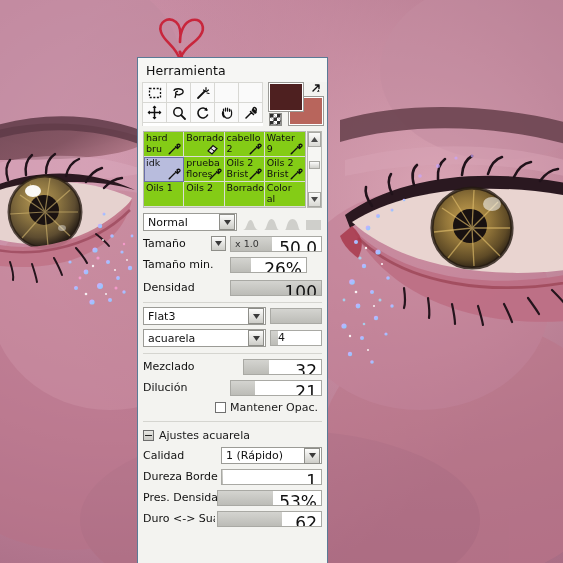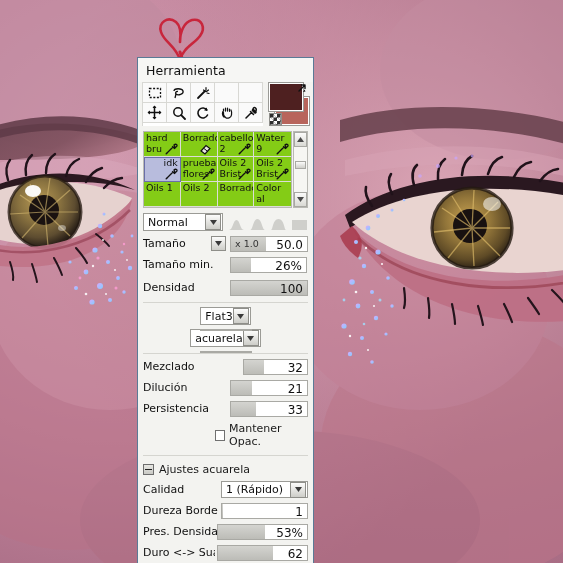--- a/index.html
+++ b/index.html
@@ -13,21 +13,21 @@
 
   
   #artwork { position:absolute; inset:0; width:563px; height:563px; }
 
   
   #heart-doodle { position:absolute; left:150px; top:12px; width:62px; height:52px; }
 
   
   #tool-panel {
     position:absolute; left:137px; top:57px;
-    width:177px; height:506px;
+    width:191px; height:506px;
     background:#f3f3f0;
     border:1px solid #5a7a96;
     border-bottom:none;
     font-size:11px; color:#1a1a1a;
     overflow:hidden;
   }
   .panel-title {
     padding:5px 0 4px 8px;
     font-size:12.5px; color:#111;
     background:#f6f6f4;
@@ -46,21 +46,21 @@
   .swap-arrow { position:absolute; right:0; top:0; width:13px; height:13px; }
   .tiny-chk { position:absolute; left:0; bottom:0; width:13px; height:13px; border:1px solid #8e8e8a; background:
       linear-gradient(45deg,#fff 25%,transparent 25%,transparent 75%,#fff 75%) 0 0/7px 7px,
       linear-gradient(45deg,#fff 25%,#2e2e2e 25%,#2e2e2e 75%,#fff 75%) 3.5px 3.5px/7px 7px, #2e2e2e; }
 
   
   .brush-area { display:flex; margin:3px 5px 0 5px; }
   .brush-grid { flex:1; display:grid; grid-template-columns:repeat(4,1fr); grid-template-rows:repeat(3,25px); border:1px solid #b9b9b4; background:#84cc16; }
   .brush-cell { position:relative; border-right:1px solid #dcdcd8; border-bottom:1px solid #dcdcd8; padding:1px 2px 0 2px; overflow:hidden; font-size:9.5px; line-height:10.5px; color:#111; }
   .brush-cell:nth-child(4n){ border-right:none; }
-  .brush-cell.sel { background:#b8bcdd; outline:1px solid #6a6fa8; outline-offset:-1px;text-align:right; }
+  .brush-cell.sel { background:#b8bcdd; outline:1px solid #6a6fa8; outline-offset:-1px; }
   .brush-ico { position:absolute; right:1px; bottom:0px; }
 
   .brush-scroll { width:15px; margin-left:1px; display:flex; flex-direction:column; border:1px solid #b9b9b4; background:#f0f0ec; }
   .sb-btn { height:15px; display:flex; align-items:center; justify-content:center; background:linear-gradient(#fbfbfa,#d9d9d4); border:1px solid #a8a8a3; }
   .sb-track { flex:1; position:relative; background:#f6f6f3; }
   .sb-thumb { position:absolute; left:1px; right:1px; top:14px; height:8px; background:linear-gradient(#fbfbfa,#cfcfca); border:1px solid #a8a8a3; }
 
   
   .blend-row { display:flex; align-items:center; margin:5px 5px 0 5px; gap:5px; }
   .combo { display:flex; align-items:center; background:#fff; border:1px solid #9b9b96; height:18px; flex:1; }
@@ -70,23 +70,23 @@
   .shape-ico { width:17px; height:13px; }
 
   
   .row { display:flex; align-items:center; margin:4px 5px 0 5px; height:17px; }
   .row-lbl { width:68px; font-size:11px; color:#111; white-space:nowrap; }
   .row-lbl.wide { width:72px; }
   .mini-arrow { width:15px; height:15px; background:linear-gradient(#fcfcfb,#cdcdc8); border:1px solid #8e8e89; display:flex; align-items:center; justify-content:center; margin-right:4px; }
   .slider { position:relative; flex:1; height:16px; border:1px solid #a9a9a4; background:#fff; overflow:hidden; }
   .slider .fill { position:absolute; left:0; top:0; bottom:0; background:linear-gradient(#d4d4d0,#bcbcb7); }
   .slider .pre { position:absolute; left:4px; top:1px; font-size:9.5px; color:#333; }
-  .slider .val { position:absolute; right:4px; top:1px; font-size:12px; color:#111; }
-
-  .row2 { display:flex; align-items:center; margin:4px 5px 0 5px; height:18px; gap:4px;flex-direction:column; }
+  .slider .val { position:absolute; right:4px; top:1px; font-size:17px; color:#111; }
+
+  .row2 { display:flex; align-items:center; margin:4px 5px 0 5px; height:18px; gap:4px; }
   .namebox { flex:1; display:flex; align-items:center; background:#fff; border:1px solid #9b9b96; height:18px; }
   .valbox { width:52px; position:relative; height:16px; border:1px solid #a9a9a4; background:#fff; overflow:hidden; }
 
   .chk-row { display:flex; align-items:center; margin:5px 5px 0 77px; }
   .chkbox { width:11px; height:11px; border:1px solid #707070; background:#fff; margin-right:4px; display:flex; align-items:center; justify-content:center; }
   .chk-lbl { font-size:11px; }
 
   .adv-head { display:flex; align-items:center; margin:7px 5px 0 5px; }
   .adv-toggle { width:11px; height:11px; border:1px solid #6d6d6d; background:linear-gradient(#e7e7e3,#c9c9c4); margin-right:5px; display:flex; align-items:center; justify-content:center; }
   .adv-toggle i { display:block; width:7px; height:1.6px; background:#222; }
@@ -568,27 +568,20 @@
       <span class="val">32</span>
     </div>
   </div>
   <div class="row">
     <span class="row-lbl wide">Dilución</span>
     <div class="slider" style="margin-left:15px">
       <div class="fill" style="width:27%"></div>
       <span class="val">21</span>
     </div>
   </div>
-  <div class="row">
-    <span class="row-lbl wide">Persistencia</span>
-    <div class="slider" style="margin-left:15px">
-      <div class="fill" style="width:33%"></div>
-      <span class="val">33</span>
-    </div>
-  </div>
 
   <div class="chk-row">
     <span class="chkbox"></span>
     <span class="chk-lbl">Mantener Opac.</span>
   </div>
 
   <div class="sep" style="margin-top:7px"></div>
 
   <div class="adv-head">
     <span class="adv-toggle">

